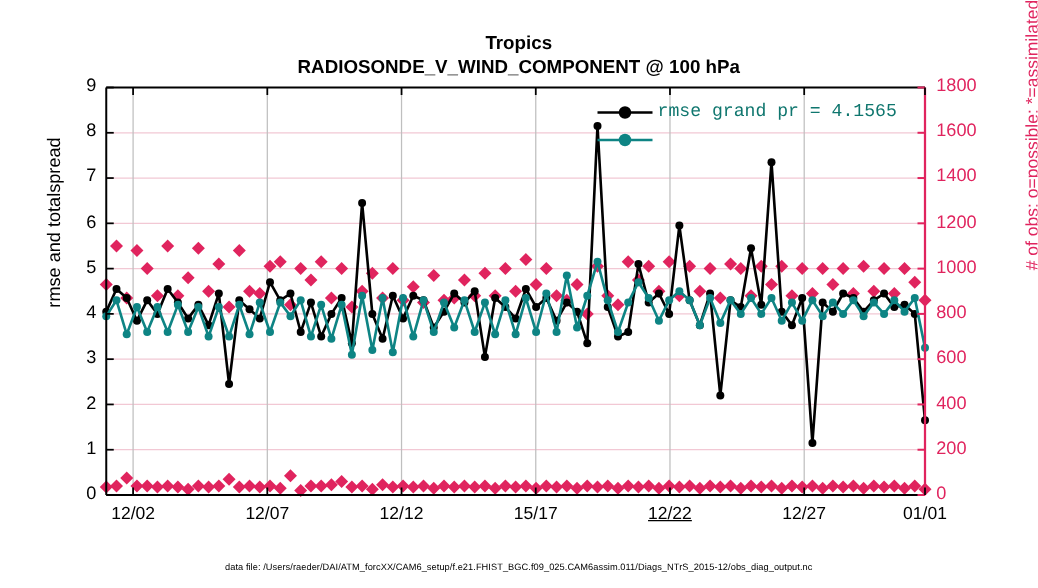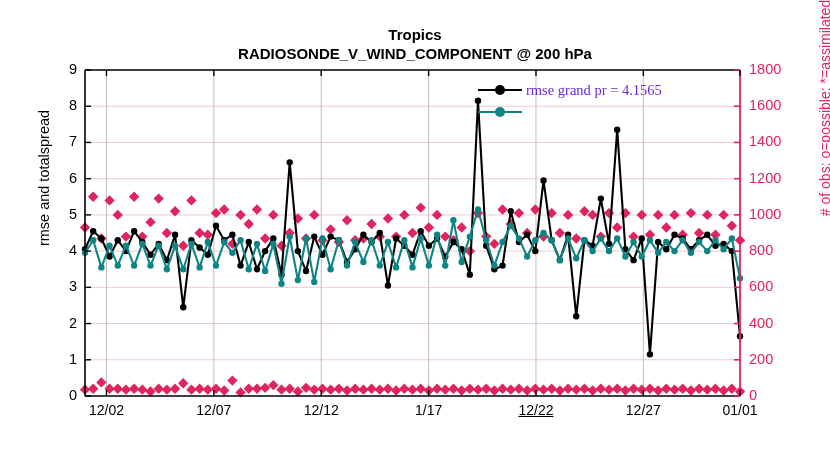--- a/index.html
+++ b/index.html
@@ -62,43 +62,44 @@
     font-family:"Liberation Sans", sans-serif;
   }
 
   .legend-box{
     position:absolute;left:478px;top:79px;
   }
   .legend-row{
     display:flex;align-items:center;height:22px;
   }
   .legend-text{
-    font-size:14.5px;color:#6d28d9;white-space:nowrap;margin-left:4px;
-    font-family:Liberation Serif, serif;
+    font-size:14.5px;color:#0f766e;white-space:nowrap;margin-left:4px;
+    font-family:Liberation Mono, monospace;
   }
   .legend-swatch{position:relative;width:44px;height:14px;}
   .legend-swatch .lsline{
     position:absolute;left:0;top:6px;width:44px;height:2.4px;
   }
   .legend-swatch .lsdot{
     position:absolute;left:17px;top:2px;width:10px;height:10px;border-radius:50%;
   }
 </style>
 </head>
 <body>
 
 <div id="figure">
 
   <div class="title-block">
     <div class="title-line1">Tropics</div>
-    <div class="title-line2">RADIOSONDE_V_WIND_COMPONENT @ 200 hPa</div>
+    <div class="title-line2">RADIOSONDE_V_WIND_COMPONENT @ 100 hPa</div>
   </div>
 
   <div class="ylabel-left">rmse and totalspread</div>
   <div class="ylabel-right"># of obs: o=possible; *=assimilated</div>
+  <div class="footer">data file: /Users/raeder/DAI/ATM_forcXX/CAM6_setup/f.e21.FHIST_BGC.f09_025.CAM6assim.011/Diags_NTrS_2015-12/obs_diag_output.nc</div>
 
   <div id="ytl">
       <div class="ytick-left" style="left: 53px; top: 388px;">0</div>
       <div class="ytick-left" style="left: 53px; top: 351.778px;">1</div>
       <div class="ytick-left" style="left: 53px; top: 315.556px;">2</div>
       <div class="ytick-left" style="left: 53px; top: 279.333px;">3</div>
       <div class="ytick-left" style="left: 53px; top: 243.111px;">4</div>
       <div class="ytick-left" style="left: 53px; top: 206.889px;">5</div>
       <div class="ytick-left" style="left: 53px; top: 170.667px;">6</div>
       <div class="ytick-left" style="left: 53px; top: 134.444px;">7</div>
@@ -114,21 +115,21 @@
       <div class="ytick-right" style="left: 749px; top: 206.889px;">1000</div>
       <div class="ytick-right" style="left: 749px; top: 170.667px;">1200</div>
       <div class="ytick-right" style="left: 749px; top: 134.444px;">1400</div>
       <div class="ytick-right" style="left: 749px; top: 98.2222px;">1600</div>
       <div class="ytick-right" style="left: 749px; top: 62px;">1800</div>
     </div>
   <div id="xtk">
       <div class="xtick" style="left: 76.4754px; top: 403px;">12/02</div>
       <div class="xtick" style="left: 183.852px; top: 403px;">12/07</div>
       <div class="xtick" style="left: 291.23px; top: 403px;">12/12</div>
-      <div class="xtick" style="left: 398.607px; top: 403px;">1/17</div>
+      <div class="xtick" style="left: 398.607px; top: 403px;">15/17</div>
       <div class="xtick" style="left: 505.984px; top: 403px; text-decoration: underline;">12/22</div>
       <div class="xtick" style="left: 613.361px; top: 403px;">12/27</div>
       <div class="xtick" style="left: 710px; top: 403px;">01/01</div>
     </div>
 
   <svg id="plot" width="830" height="470" style="position:absolute;left:0;top:0;">
       <line x1="85" y1="359.77777777777777" x2="740" y2="359.77777777777777" stroke="#F2C8D4" stroke-width="1"></line>
       <line x1="85" y1="323.55555555555554" x2="740" y2="323.55555555555554" stroke="#F2C8D4" stroke-width="1"></line>
       <line x1="85" y1="287.33333333333337" x2="740" y2="287.33333333333337" stroke="#F2C8D4" stroke-width="1"></line>
       <line x1="85" y1="251.11111111111111" x2="740" y2="251.11111111111111" stroke="#F2C8D4" stroke-width="1"></line>

